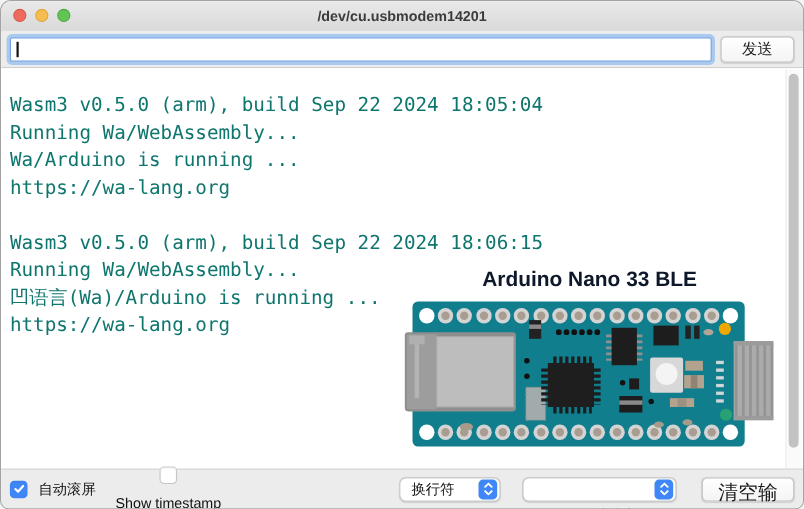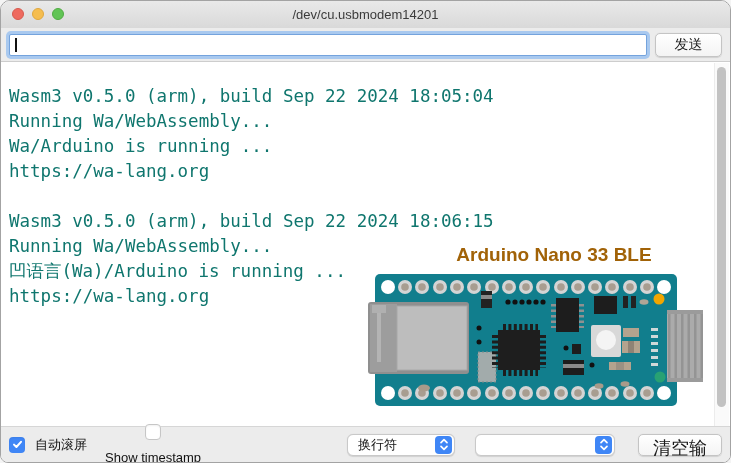--- a/index.html
+++ b/index.html
@@ -7,60 +7,60 @@
     border:1px solid #a3a3a3;border-radius:10px 10px 8px 8px;overflow:hidden;}
   
   .titlebar{position:absolute;left:0;top:0;right:0;height:27px;
     background:linear-gradient(#e9e9e9,#d9d9d9);border-bottom:1px solid #c3c3c3;}
   .traffic{position:absolute;left:11px;top:7px;display:flex;gap:8px;}
   .tl{width:12px;height:12px;border-radius:50%;display:inline-block;box-sizing:border-box;}
   .tl.red{background:#ee6a5f;border:1px solid #d65a4e;}
   .tl.yellow{background:#f5bd4f;border:1px solid #dfa73e;}
   .tl.green{background:#61c455;border:1px solid #51ab42;}
   .title{position:absolute;left:80px;right:80px;top:0;height:38px;line-height:27px;
-    text-align:center;font-size:13px;font-weight:normal;color:#3b3b3b;white-space:nowrap;}
+    text-align:center;font-size:13px;font-weight:bold;color:#3b3b3b;white-space:nowrap;}
   
   .toolbar{position:absolute;left:0;top:27px;right:0;height:33px;background:#ececec;
     border-bottom:1px solid #cdcdcd;}
   .input-wrap{position:absolute;left:8px;top:6px;width:638px;height:22px;}
   .serial-input{position:absolute;left:0;top:0;width:100%;height:100%;box-sizing:border-box;
     border:1px solid #74a3dd;border-radius:2px;background:#fff;outline:none;
     box-shadow:0 0 0 3px #a9c9ef;font-size:13px;padding:0 6px;}
   .caret{position:absolute;left:6px;top:4px;width:1.5px;height:14px;background:#111;}
   .mac-btn{box-sizing:border-box;background:linear-gradient(#ffffff,#f4f4f4);
     border:1px solid #c4c4c4;border-radius:5px;color:#1a1a1a;
     font-family:"Liberation Sans",sans-serif;box-shadow:0 0.5px 1px rgba(0,0,0,.12);}
   .send-btn{position:absolute;right:8px;top:5px;width:67px;height:24px;font-size:14px;}
   
   .content{position:absolute;left:0;top:61px;right:0;bottom:36px;background:#fff;overflow:hidden;}
   .console-text{position:absolute;left:8px;top:22px;margin:0;
     font-family:"DejaVu Sans Mono","Liberation Mono",monospace;
     font-size:17.5px;line-height:25px;color:#0f766e;white-space:pre;}
-  .board-caption{position:absolute;left:384px;top:182px;width:338px;text-align:center;
-    font-size:19px;font-weight:bold;color:#a16207;}
+  .board-caption{position:absolute;left:366px;top:182px;width:338px;text-align:center;
+    font-size:19px;font-weight:bold;color:#0f172a;}
   .board-svg{position:absolute;left:366px;top:206px;}
   
   .scrollbar{position:absolute;right:1px;top:1px;width:14px;height:364px;
     background:#fafafa;border-left:1px solid #ececec;}
   .scroll-thumb{position:absolute;left:2px;top:4px;width:9px;height:340px;
     background:#c2c2c2;border-radius:5px;}
   
   .statusbar{position:absolute;left:0;right:0;bottom:0;height:36px;background:#ececec;
     border-top:1px solid #d6d6d6;display:flex;align-items:center;padding:0 8px;box-sizing:border-box;}
   .chk{display:flex;align-items:center;gap:10px;font-size:13px;color:#111;cursor:default;}
   .chk + .chk{margin-left:18px;flex-direction:column;}
   .cb{width:16px;height:16px;border-radius:4px;box-sizing:border-box;background:#fff;
     border:1px solid #c6c6c6;box-shadow:inset 0 1px 2px rgba(0,0,0,.06);
     display:inline-flex;align-items:center;justify-content:center;}
   .cb.checked{background:#3f86f6;border:none;}
   .popup{height:22px;background:#fff;border:1px solid #c9c9c9;border-radius:6px;
     box-shadow:0 0.5px 1px rgba(0,0,0,.12);display:flex;align-items:center;
     font-size:13px;color:#111;box-sizing:border-box;padding-left:10px;position:relative;}
   .popup .lbl{flex:1;white-space:nowrap;}
-  .popup1{margin-left:auto;width:108px;}
+  .popup1{margin-left:auto;width:92px;}
   .popup2{margin-left:20px;width:140px;}
   .popup2 .lbl{text-align:center;padding-right:4px;margin-top:48px;}
   .stepper{width:17px;height:18px;margin:0 2px 0 4px;border-radius:4px;background:#3f86f6;
     display:flex;align-items:center;justify-content:center;flex:0 0 auto;}
   .clear-btn{margin-left:23px;width:84px;height:22px;font-size:18px;}
 </style>
 </head>
 <body>
 
 <div class="window">

